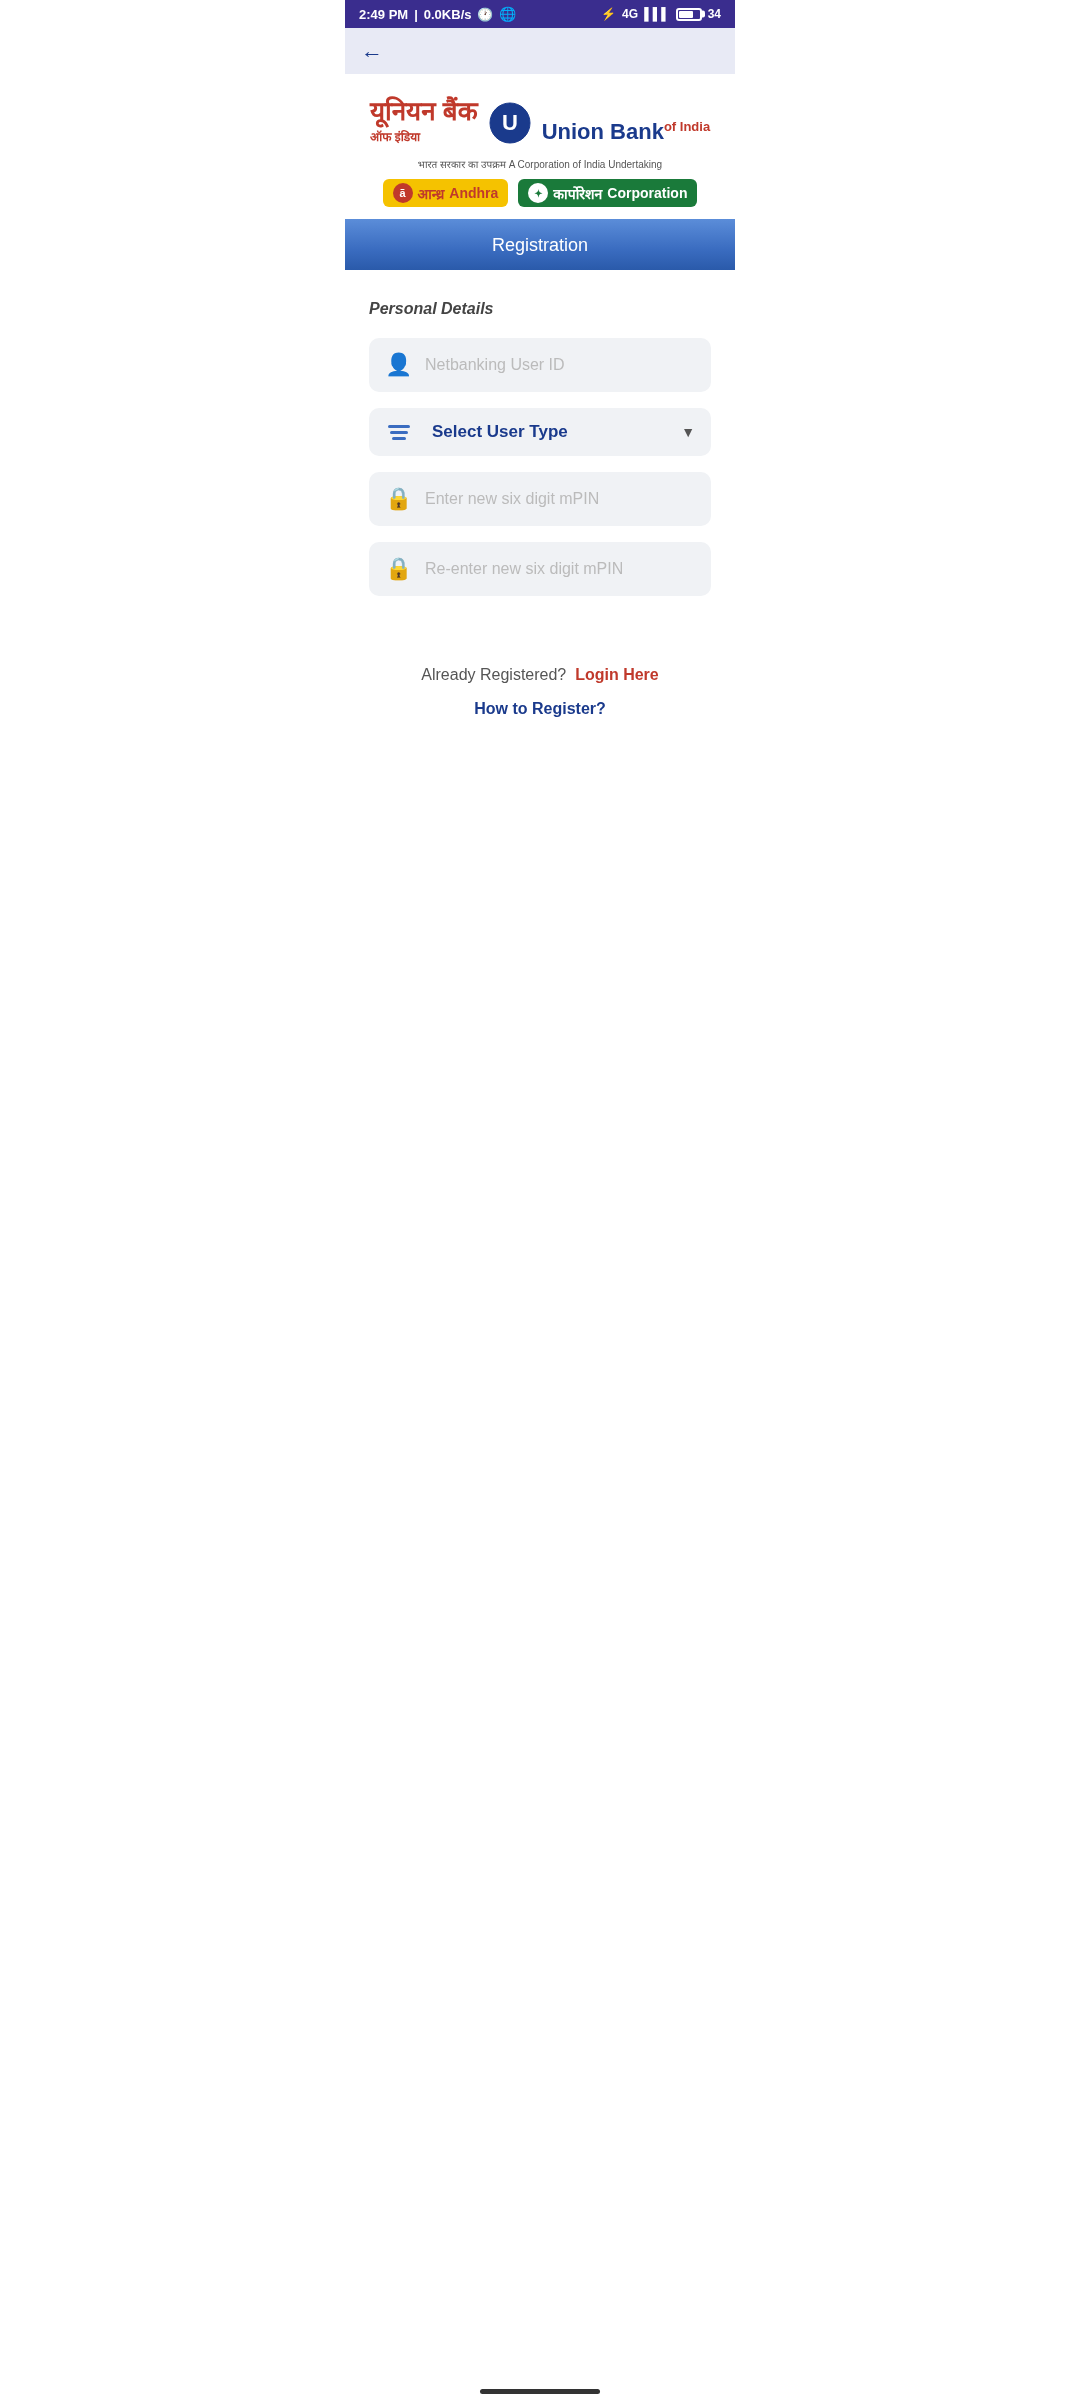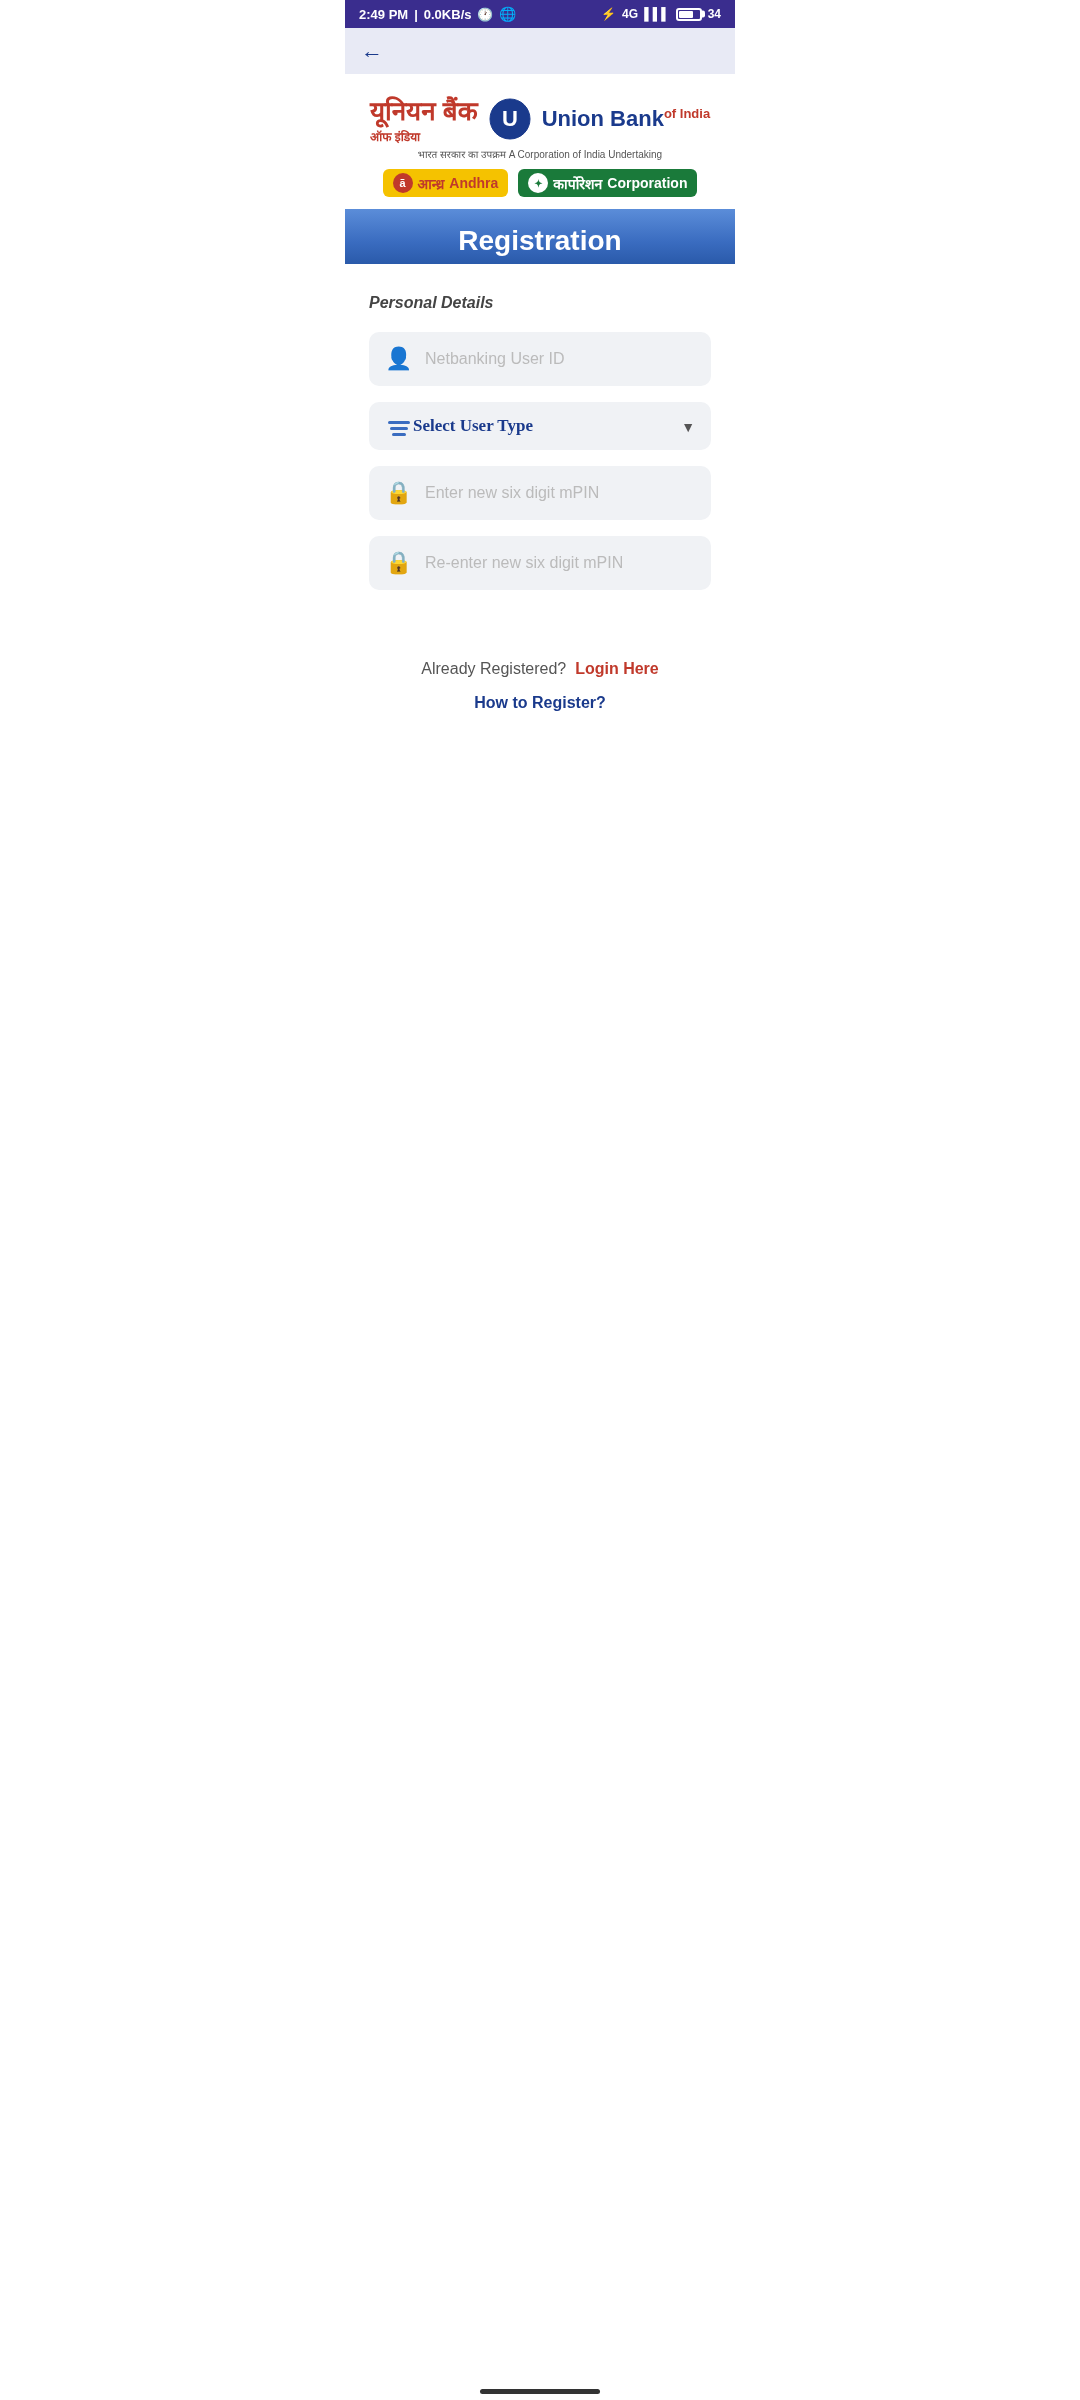--- a/index.html
+++ b/index.html
@@ -70,23 +70,23 @@
     
     .logo-area {
       background: #fff;
       padding: 18px 20px 12px;
       display: flex;
       flex-direction: column;
       align-items: center;
     }
     .logo-main {
       display: flex;
-      align-items: center;
+      align-items: flex-end;
       gap: 10px;
-      margin-bottom: 2px;
+      margin-bottom: 12px;
     }
     .logo-hindi {
       font-size: 26px;
       font-weight: bold;
     }
     .hindi-union { color: #c0392b; }
 
     .union-symbol {
       width: 44px;
       height: 44px;
@@ -148,23 +148,23 @@
     }
 
     
     .registration-header {
       background: linear-gradient(180deg, #5b8dd9 0%, #3a6cc0 60%, #2a5aaa 100%);
       padding: 16px 20px 0;
       text-align: center;
     }
     .registration-title {
       color: #fff;
-      font-size: 28px;
-      font-weight: bold;
-      padding-bottom: 7px;
+      font-size: 18px;
+      font-weight: normal;
+      padding-bottom: 14px;
     }
 
     
     .form-card {
       background: #fff;
       border-radius: 18px 18px 0 0;
       padding: 30px 24px 30px;
       margin-top: 0;
     }
 
@@ -199,28 +199,27 @@
       outline: none;
       font-size: 16px;
       color: #999;
       width: 100%;
     }
     .form-input::placeholder { color: #bbb; }
 
     
     .select-group {
       display: flex;
-      align-items: flex-end;
+      align-items: center;
       background: #f0f2f5;
       border-radius: 10px;
       padding: 14px 16px;
       margin-bottom: 16px;
-      gap: 0;
+      gap: 19px;
       cursor: pointer;
-      font-family: Liberation Serif, serif;
     }
     .select-label {
       color: #1a3a8c;
       font-size: 17px;
       font-weight: bold;
       flex: 1;
     }
     .chevron-down {
       color: #555;
       font-size: 14px;

